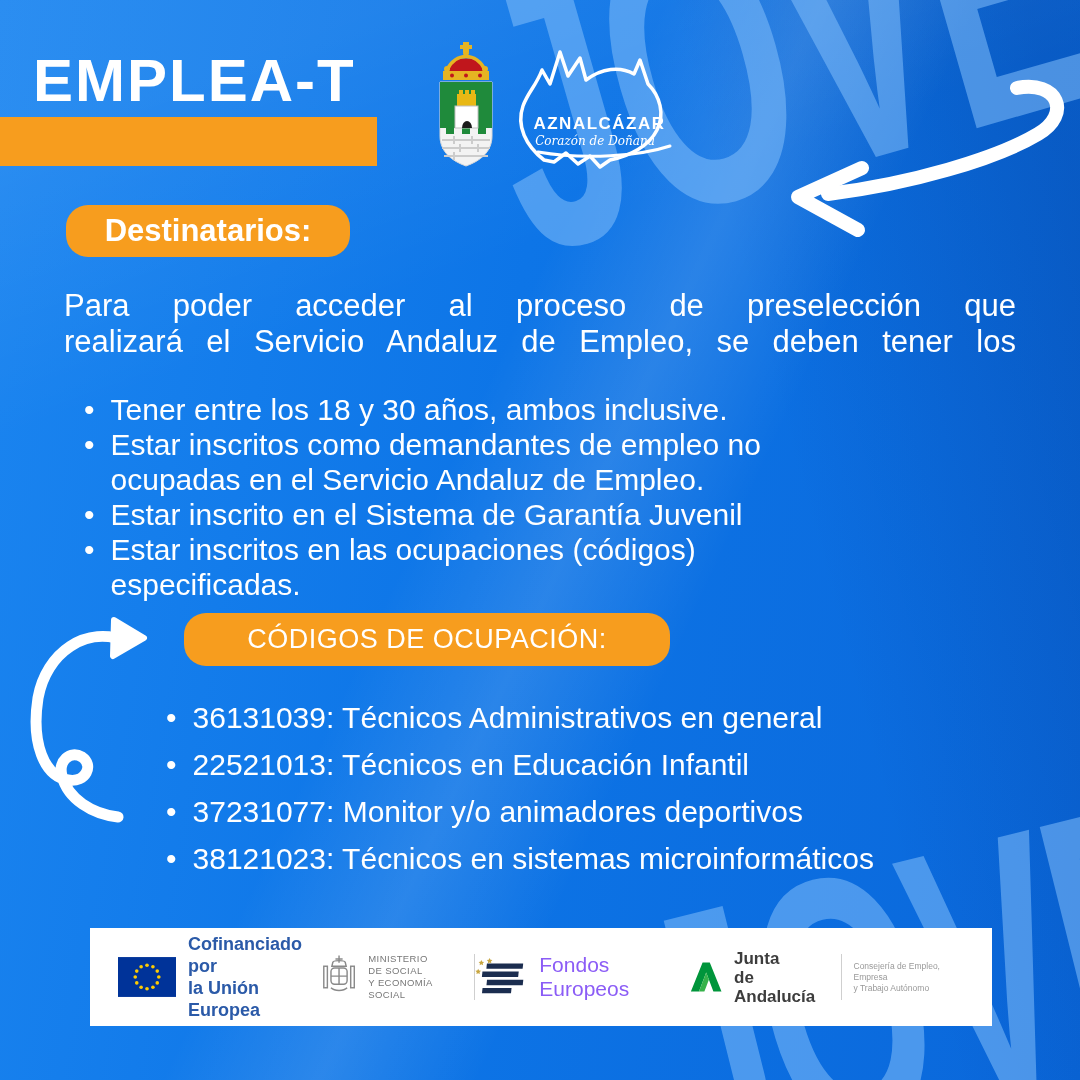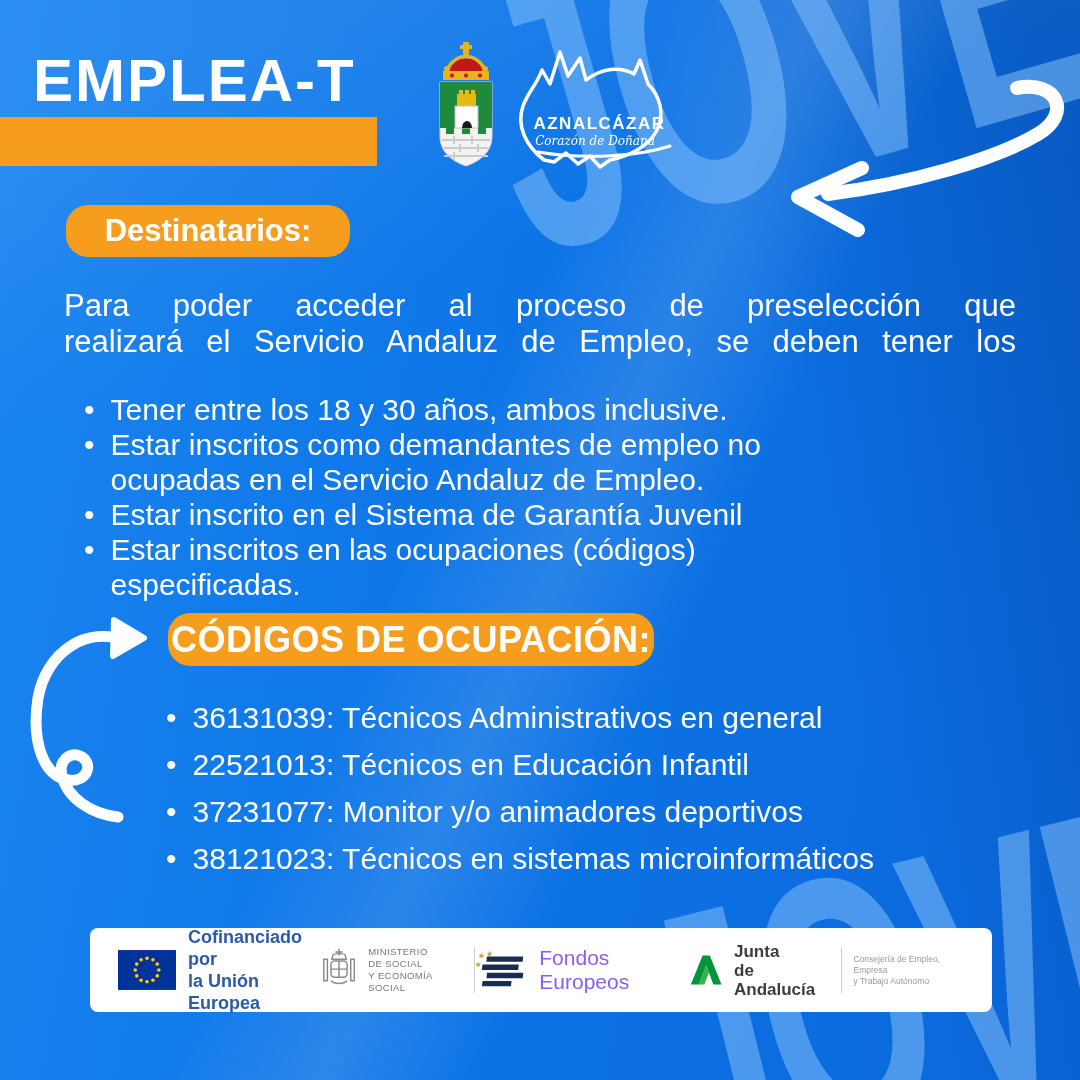--- a/index.html
+++ b/index.html
@@ -26,35 +26,35 @@
   .crest{ position:absolute; left:430px; top:40px; }
   .town-logo{ position:absolute; left:500px; top:46px; width:180px; height:124px; }
   .town-logo svg{ position:absolute; left:0; top:0; }
   .town-name{ position:absolute; left:20px; top:68px; width:150px; text-align:center; font-size:17px; font-weight:bold; letter-spacing:1.5px;padding-left:9px; }
   .town-tagline{ position:absolute; left:20px; top:88px; width:150px; text-align:center; font-size:12px; font-style:italic; font-family:"DejaVu Serif", serif; }
   .arrow-top{ position:absolute; left:770px; top:58px; }
   .arrow-left{ position:absolute; left:16px; top:608px; }
   
   .badge{ position:absolute; background:#F79D1E; color:#fff; font-weight:800; border-radius:22px; display:flex; align-items:center; justify-content:center; }
   .badge-dest{ left:66px; top:205px; width:284px; height:52px; font-size:31px; }
-  .badge-cod{ left:168px; top:613px; width:486px; height:53px; font-size:36px; font-weight:700; letter-spacing:.5px; }
+  .badge-cod{ left:184px; top:613px; width:486px; height:53px; font-size:27px; font-weight:400; letter-spacing:.5px; }
   
   .intro{ position:absolute; left:64px; top:288px; width:952px; font-size:31px; line-height:36px; }
   .intro-line.stretch{ text-align:justify; text-align-last:justify; }
   
   ul{ list-style:none; }
   .req-list{ position:absolute; left:84px; top:392px; width:760px; font-size:30px; line-height:35px; }
   .req-list li{ display:flex; gap:16px; }
   .code-list{ position:absolute; left:166px; top:694px; width:860px; font-size:30px; line-height:47px; }
   .code-list li{ display:flex; gap:16px; }
   .blt{ flex:0 0 auto; }
   
   .footer-bar{
-    position:absolute; left:90px; top:928px; width:902px; height:84px; background:#fff;
-    display:flex; align-items:center; justify-content:space-between; padding:0 28px;border-radius:8px;
+    position:absolute; left:90px; top:928px; width:902px; height:98px; background:#fff;
+    display:flex; align-items:center; justify-content:space-between; padding:0 28px;
   }
   .lg{ display:flex; align-items:center; gap:12px; }
   .eu-text{ color:#2b5aa8; font-weight:bold; font-size:18px; line-height:22px; }
   .min-text{ color:#777; font-size:9.5px; line-height:12px; letter-spacing:.4px; }
   .vdiv{ width:1px; height:46px; background:#cfcfcf; }
   .fondos-label{ color:#8b5cf6; font-size:21px; }
   .junta-text{ color:#3d3d3d; font-weight:bold; font-size:17px; line-height:19px; }
   .dept-text{ color:#999; font-size:8.5px; line-height:11px; }
 </style>
 </head>

